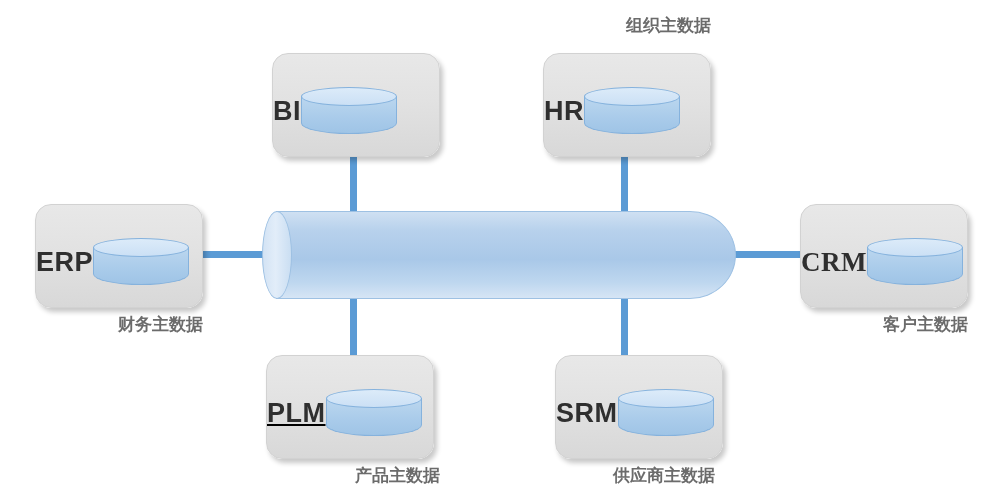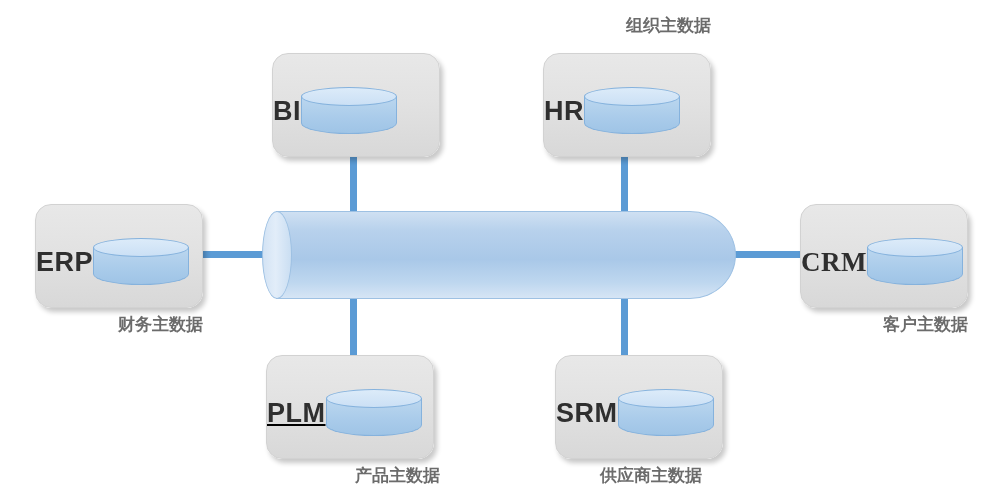--- a/index.html
+++ b/index.html
@@ -184,15 +184,15 @@
   </div>
   <div class="caption" style="left:272px; top:464px; width:168px;">产品主数据</div>
 
   <div class="node" style="left:543px; top:355px; width:168px; height:104px;margin-left:12px;">
     <div class="title">SRM</div>
     <div class="db">
       <div class="side"></div>
       <div class="top"></div>
     </div>
   </div>
-  <div class="caption" style="left:518px; top:464px; width:184px;">供应商主数据</div>
+  <div class="caption" style="left:531px; top:464px; width:184px;">供应商主数据</div>
 
 </div>
 
 </body></html>

